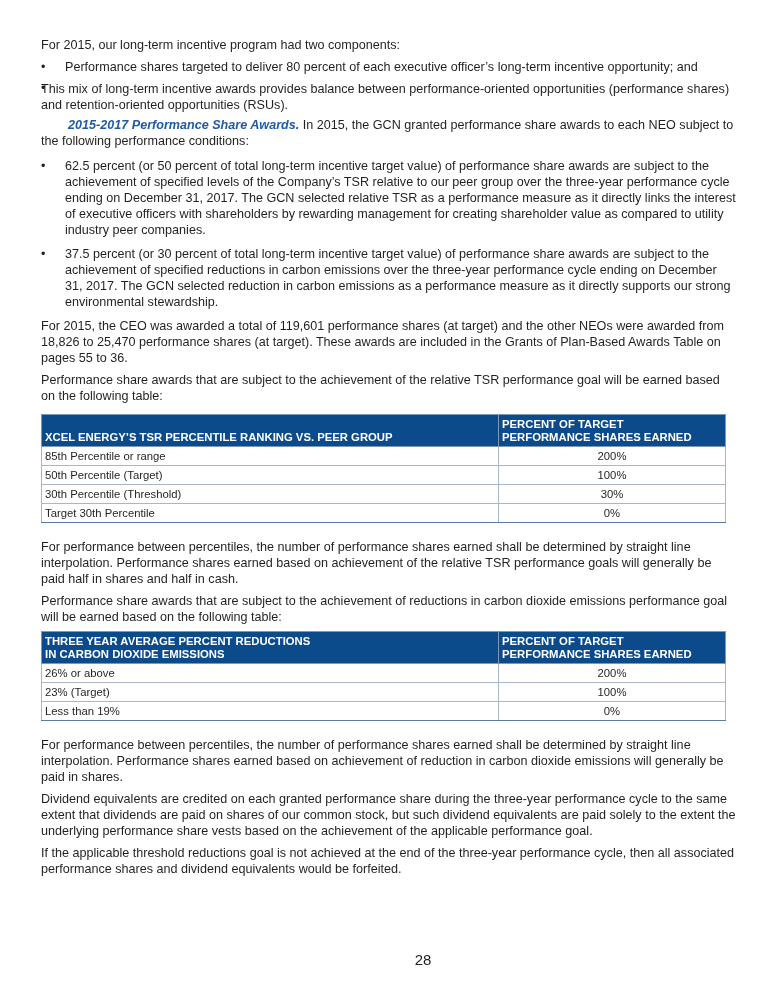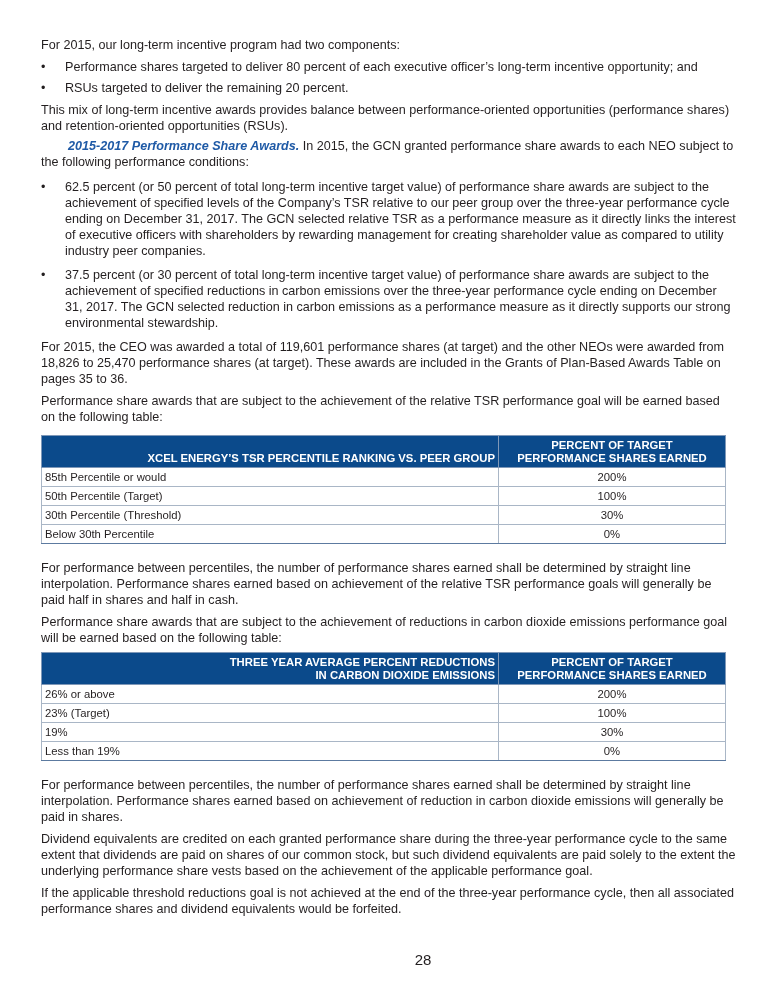--- a/index.html
+++ b/index.html
@@ -13,77 +13,77 @@
     .bullets { margin: 0 0 6px 0; padding: 0; list-style: none; }
     .bullets li { position: relative; padding-left: 24px; margin-bottom: 6px; }
     .bullets li .bullet { position: absolute; left: 0; top: 0; }
     .bullets.tight li { margin-bottom: 5px; }
     .lead { color: #1f5aa6; font-weight: bold; font-style: italic; margin-left: 27px; }
     table.perf {
       border-collapse: collapse; width: 685px; margin: 10px 0 16px 0;
       font-size: 11.3px; line-height: 13px;
     }
     table.perf th {
-      background: #0b4a8b; color: #ffffff; font-weight: bold; text-align: right;
+      background: #0b4a8b; color: #ffffff; font-weight: bold; text-align: left;
       padding: 3px 3px 2px 3px; vertical-align: bottom;
       border: 1px solid #7f98b8;
     }
-    table.perf th.col2 { text-align: center; width: 220px; }
+    table.perf th.col2 { width: 220px; }
     table.perf td {
       padding: 2px 3px; border: 1px solid #a9b6c6; height: 14px;
     }
     table.perf td.col2 { text-align: center; }
     table.perf tr:last-child td { border-bottom: 1.5px solid #5c7aa0; }
     .page-number {
       position: absolute; left: 0; top: 952px; width: 768px; text-align: center;
       font-size: 15px;
       padding-left: 39px;
     }
   </style>
 </head>
 <body>
 
 <div class="page">
   <p>For 2015, our long-term incentive program had two components:</p>
   <ul class="bullets tight">
     <li><span class="bullet">•</span><span>Performance shares targeted to deliver 80 percent of each executive officer’s long-term incentive opportunity; and</span></li>
-    <li><span class="bullet">•</span><span>RSUs targeted to deliver the remaining 20 percent.</span></li>
+    <li><span class="bullet">•</span></li>
   </ul>
   <p style="margin-bottom:4px">This mix of long-term incentive awards provides balance between performance-oriented opportunities (performance shares) and retention-oriented opportunities (RSUs).</p>
 
   <p style="margin-bottom:9px">
     <span class="lead">2015-2017 Performance Share Awards.</span><span> In 2015, the GCN granted performance share awards to each NEO subject to the following performance conditions:</span>
   </p>
   <ul class="bullets">
     <li style="margin-bottom:8px"><span class="bullet">•</span><span>62.5 percent (or 50 percent of total long-term incentive target value) of performance share awards are subject to the achievement of specified levels of the Company’s TSR relative to our peer group over the three-year performance cycle ending on December 31, 2017. The GCN selected relative TSR as a performance measure as it directly links the interest of executive officers with shareholders by rewarding management for creating shareholder value as compared to utility industry peer companies.</span></li>
     <li style="margin-bottom:8px"><span class="bullet">•</span><span>37.5 percent (or 30 percent of total long-term incentive target value) of performance share awards are subject to the achievement of specified reductions in carbon emissions over the three-year performance cycle ending on December 31, 2017. The GCN selected reduction in carbon emissions as a performance measure as it directly supports our strong environmental stewardship.</span></li>
   </ul>
-  <p>For 2015, the CEO was awarded a total of 119,601 performance shares (at target) and the other NEOs were awarded from 18,826 to 25,470 performance shares (at target). These awards are included in the Grants of Plan-Based Awards Table on pages 35 to 36.</p>
+  <p>For 2015, the CEO was awarded a total of 119,601 performance shares (at target) and the other NEOs were awarded from 18,826 to 25,470 performance shares (at target). These awards are included in the Grants of Plan-Based Awards Table on pages 55 to 36.</p>
   <p>Performance share awards that are subject to the achievement of the relative TSR performance goal will be earned based on the following table:</p>
 
   <table class="perf">
     <tbody>
         <tr>
       <th>XCEL ENERGY’S TSR PERCENTILE RANKING VS. PEER GROUP</th>
       <th class="col2"><span>PERCENT OF TARGET</span><br><span>PERFORMANCE SHARES EARNED</span></th>
     </tr>
     <tr>
-      <td>85th Percentile or would</td>
+      <td>85th Percentile or range</td>
       <td class="col2">200%</td>
     </tr>
     <tr>
       <td>50th Percentile (Target)</td>
       <td class="col2">100%</td>
     </tr>
     <tr>
       <td>30th Percentile (Threshold)</td>
       <td class="col2">30%</td>
     </tr>
     <tr>
-      <td>Below 30th Percentile</td>
+      <td>Target 30th Percentile</td>
       <td class="col2">0%</td>
     </tr>
   </tbody>
     </table>
 
   <p>For performance between percentiles, the number of performance shares earned shall be determined by straight line interpolation. Performance shares earned based on achievement of the relative TSR performance goals will generally be paid half in shares and half in cash.</p>
   <p style="margin-bottom:0">Performance share awards that are subject to the achievement of reductions in carbon dioxide emissions performance goal will be earned based on the following table:</p>
 
   <table class="perf" style="margin-top:6px">
     <tbody>
@@ -93,24 +93,20 @@
     </tr>
     <tr>
       <td>26% or above</td>
       <td class="col2">200%</td>
     </tr>
     <tr>
       <td>23% (Target)</td>
       <td class="col2">100%</td>
     </tr>
     <tr>
-      <td>19%</td>
-      <td class="col2">30%</td>
-    </tr>
-    <tr>
       <td>Less than 19%</td>
       <td class="col2">0%</td>
     </tr>
   </tbody>
     </table>
 
   <p>For performance between percentiles, the number of performance shares earned shall be determined by straight line interpolation. Performance shares earned based on achievement of reduction in carbon dioxide emissions will generally be paid in shares.</p>
   <p>Dividend equivalents are credited on each granted performance share during the three-year performance cycle to the same extent that dividends are paid on shares of our common stock, but such dividend equivalents are paid solely to the extent the underlying performance share vests based on the achievement of the applicable performance goal.</p>
   <p>If the applicable threshold reductions goal is not achieved at the end of the three-year performance cycle, then all associated performance shares and dividend equivalents would be forfeited.</p>
 </div>

